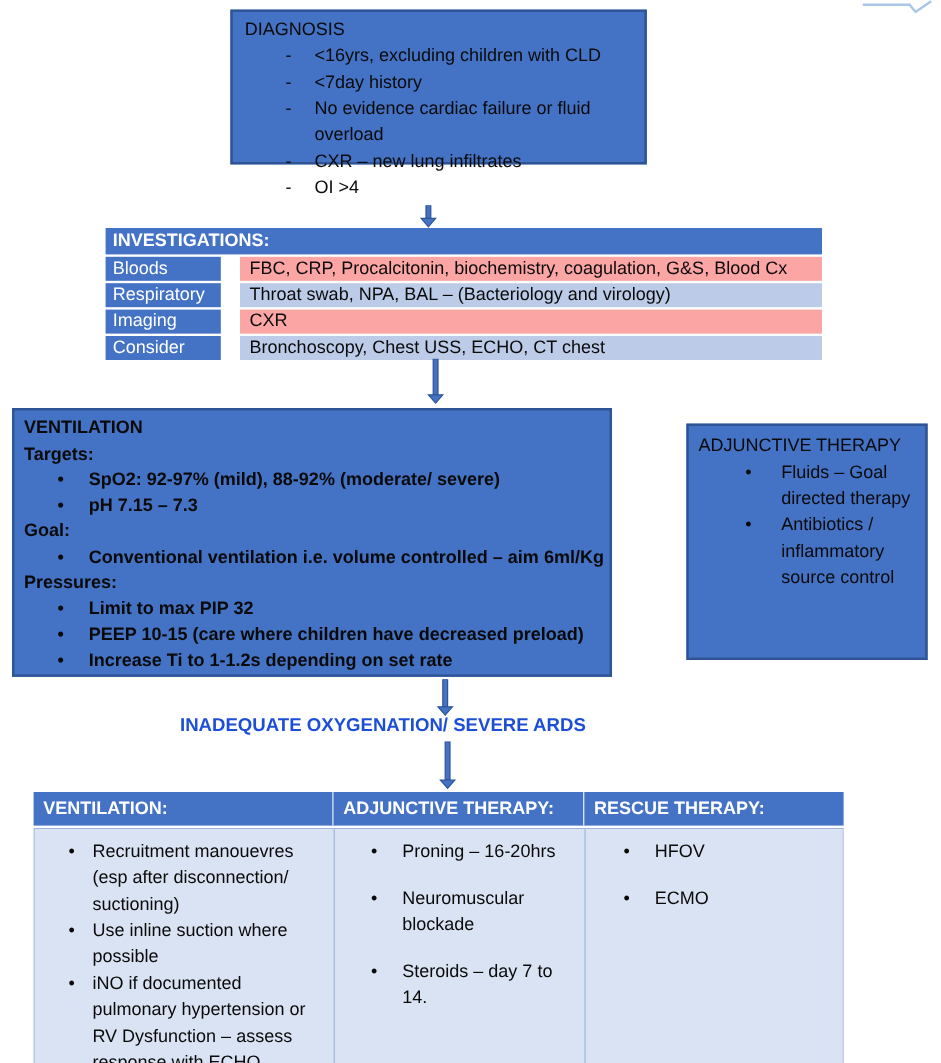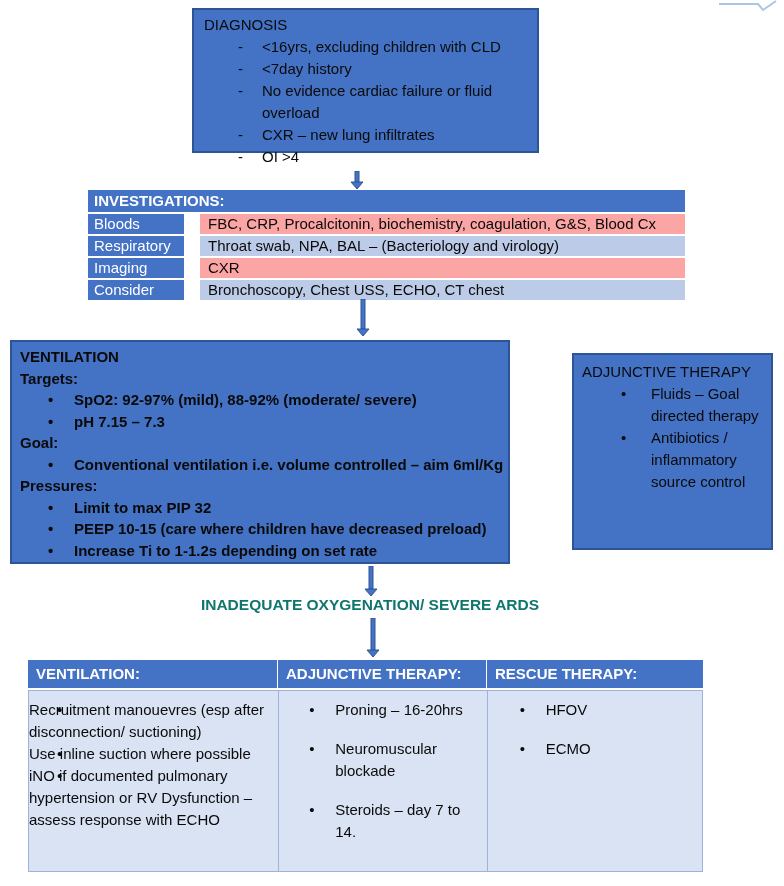--- a/index.html
+++ b/index.html
@@ -45,57 +45,57 @@
   .inv-label { width:90px; background:#4472C4; color:#fff; padding-left:6px; flex:none; }
   .inv-value { flex:1; margin-left:3px; padding-left:8px; color:#0a0a0a; }
   .inv-row.odd  .inv-value { background:#fca5a5; }
   .inv-row.even .inv-value { background:#BCCCE8; }
 
   
   .arrow { position:absolute; }
 
   
   .severe {
-    position:absolute; left:150px; top:596px; width:440px; text-align:center;
-    font-weight:bold; font-size:15.5px; color:#0f766e;
+    position:absolute; left:150px; top:596px; width:440px; 
+    font-weight:bold; font-size:15.5px; color:#1d4ed8;
   }
 
   
   .bot-table { position:absolute; left:28px; top:660px; width:675px; }
   .bot-headers { display:flex;justify-content:flex-end; }
   .bot-header {
     background:#4472C4; color:#fff; font-weight:bold; box-sizing:border-box;
     padding:4px 0 4px 8px; line-height:20px; border-right:1px solid #fff;
   }
   .bot-header:last-child { border-right:none; }
   .c1 { width:250px; } .c2 { width:209px; } .c3 { width:216px; }
   .bot-body {
     display:flex; margin-top:2px; border:1px solid #9DB2DE; box-sizing:border-box;
   }
   .bot-cell {
     background:#DAE3F3; box-sizing:border-box; min-height:180px; padding:8px 0;
   }
   .bot-cell + .bot-cell { border-left:1px solid #9DB2DE; }
-  .bot-cell.c1 li { padding-right:14px; }
+  .bot-cell.c1 li { padding-left:48px; padding-right:14px; }
   .bot-cell.c1 li::before { content:"•"; position:absolute; left:28px; top:0; }
   .bot-cell.c2 li { padding-left:56px; padding-right:12px; margin-bottom:17px; }
   .bot-cell.c2 li::before { content:"•"; position:absolute; left:30px; top:0; }
   .bot-cell.c3 li { padding-left:58px; margin-bottom:17px; }
   .bot-cell.c3 li::before { content:"•"; position:absolute; left:32px; top:0; }
 </style>
 </head>
 <body>
 
 <div class="canvas">
 
   <svg class="arrow" style="left:718px; top:0;" width="62" height="13">
     <polyline points="1,4 40,4 45,10 58,1" fill="none" stroke="#A9C5E8" stroke-width="2"></polyline>
   </svg>
 
-  <div class="box diagnosis" style="left:192px; top:8px; width:347px; height:145px;">
+  <div class="box diagnosis" style="left:192px; top:8px; width:347px; height:129px;">
     <div class="box-title">DIAGNOSIS</div>
     <ul>
       <li>&lt;16yrs, excluding children with CLD</li>
       <li>&lt;7day history</li>
       <li>No evidence cardiac failure or fluid overload</li>
       <li>CXR – new lung infiltrates</li>
       <li>OI &gt;4</li>
     </ul>
   </div>
 

